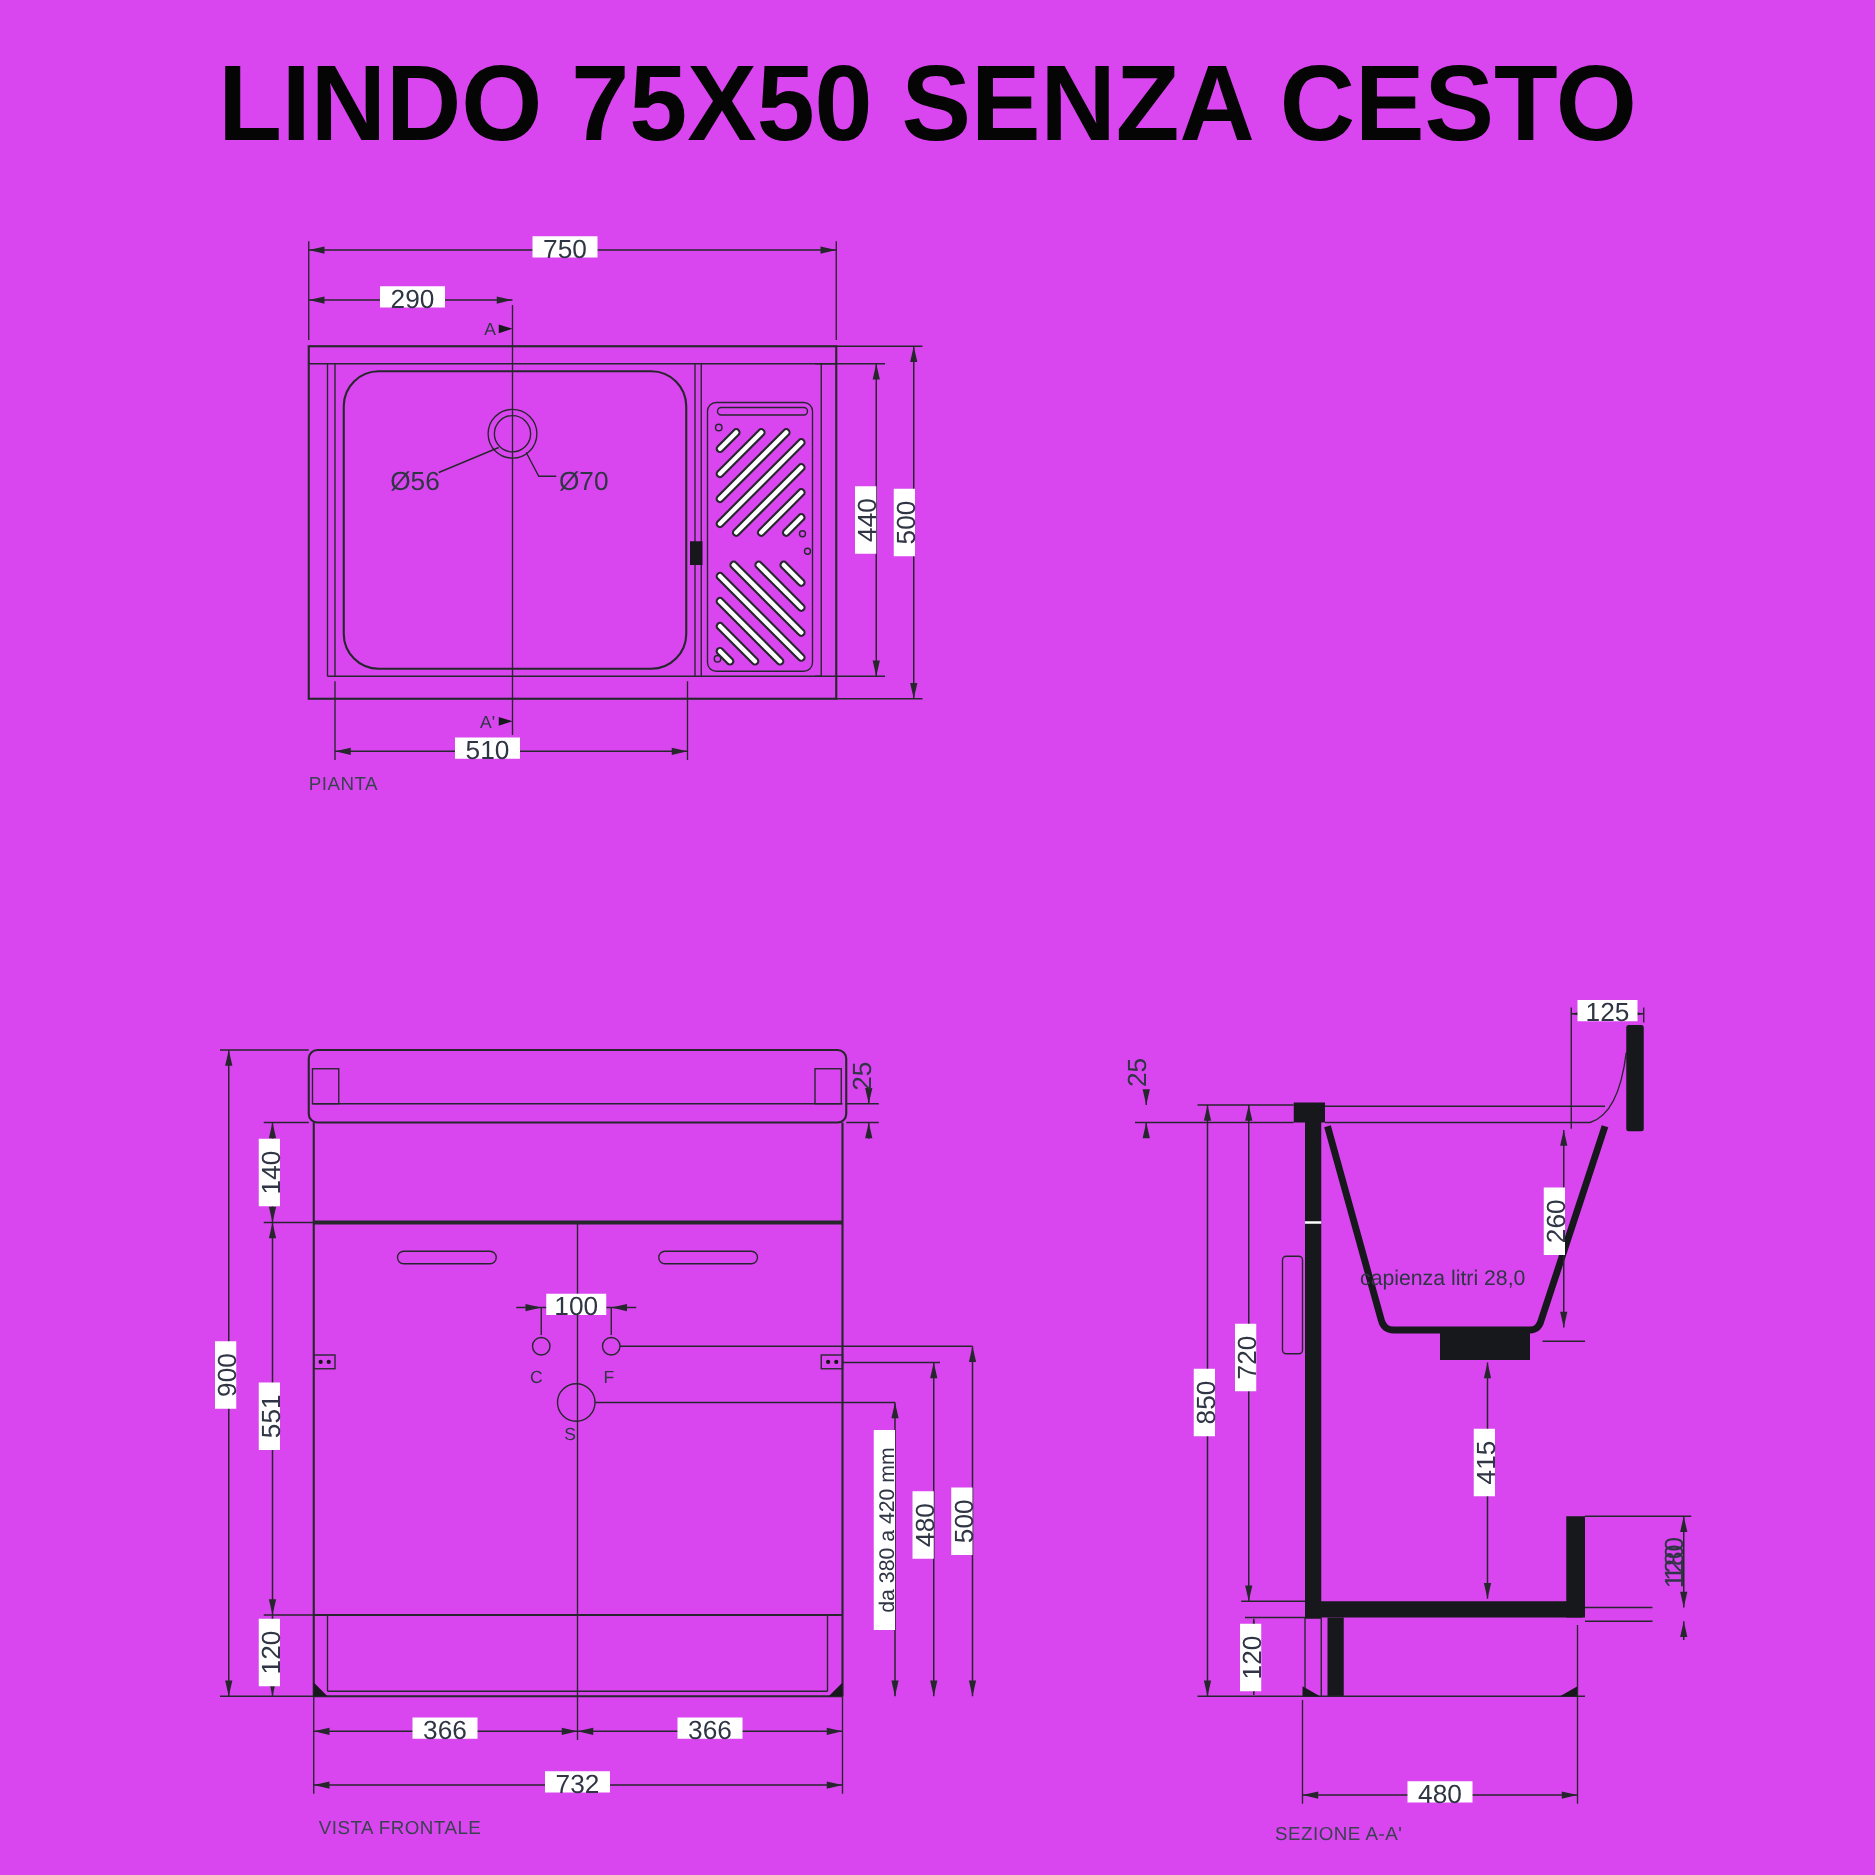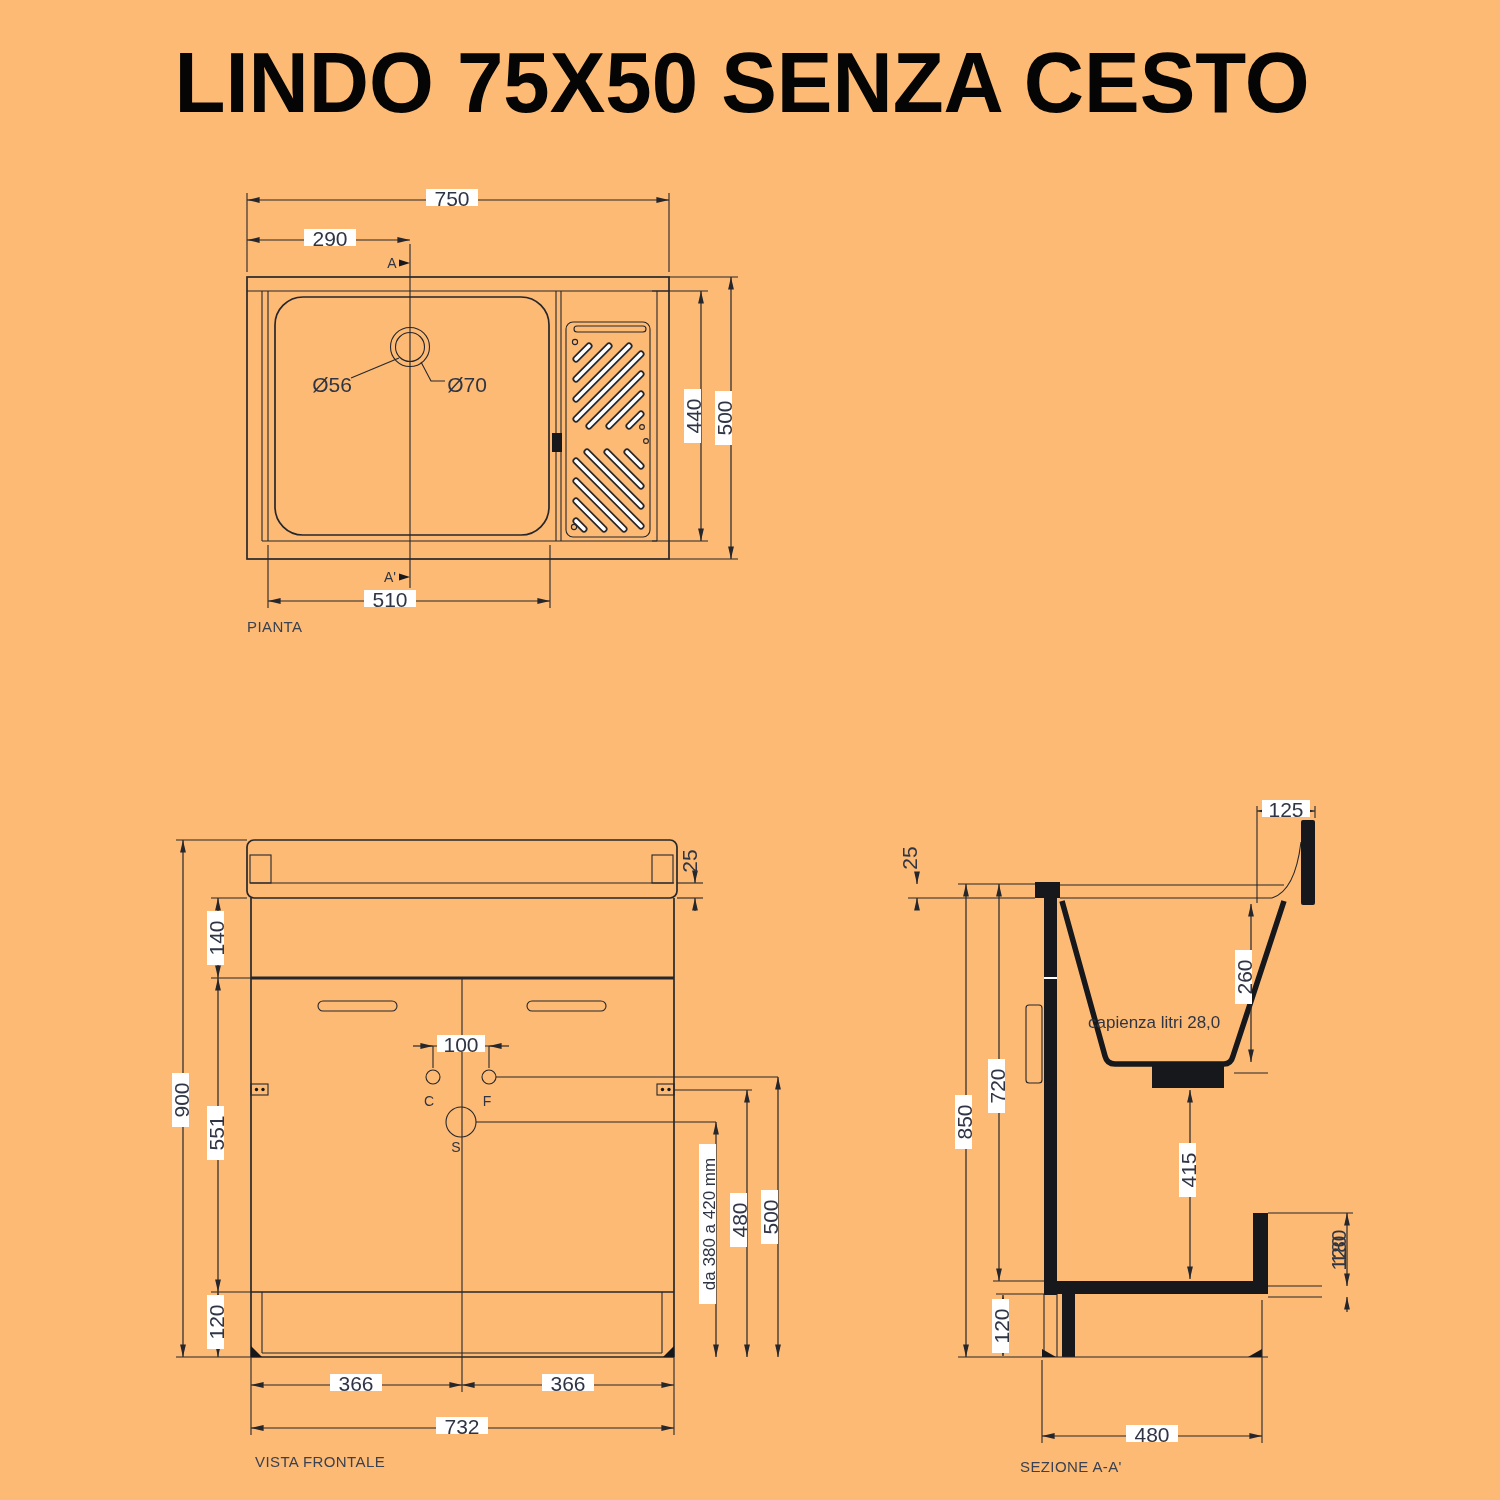--- a/index.html
+++ b/index.html
@@ -1,16 +1,16 @@
 <!DOCTYPE html>
 <html><head>
 <meta charset="utf-8">
 <style>
   html,body{margin:0;padding:0;background:#ffffff;}
-  .page{position:relative;width:1500px;height:1500px;background:#fdba74;overflow:hidden;
+  .page{position:relative;width:1500px;height:1500px;background:#d946ef;overflow:hidden;
         font-family:"Liberation Sans", sans-serif;}
   svg{position:absolute;left:0;top:0;}
   .thin{stroke:#26272c;stroke-width:1.1;fill:none;}
   .med{stroke:#26272c;stroke-width:1.7;fill:none;}
   .thick{stroke:#26272c;stroke-width:3.2;fill:none;}
   .dim{stroke:#26272c;stroke-width:1.2;fill:none;
        marker-start:url(#arr);marker-end:url(#arr);}
   .dimE{stroke:#26272c;stroke-width:1.2;fill:none;marker-end:url(#arr);}
   .blk{fill:#17181c;stroke:none;}
   .wht{stroke:#ffffff;fill:none;}

